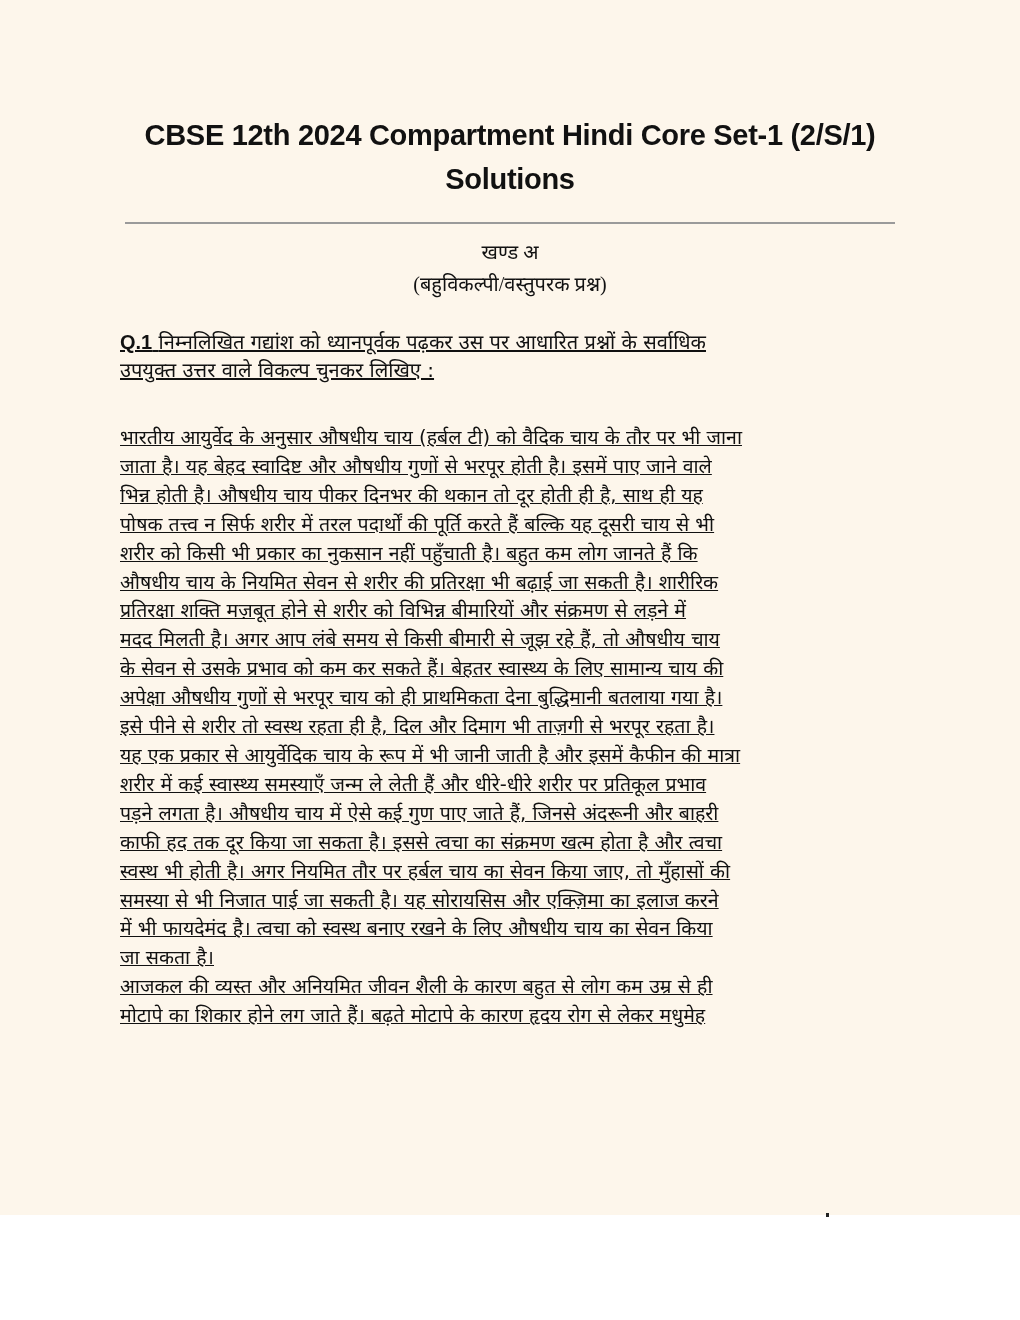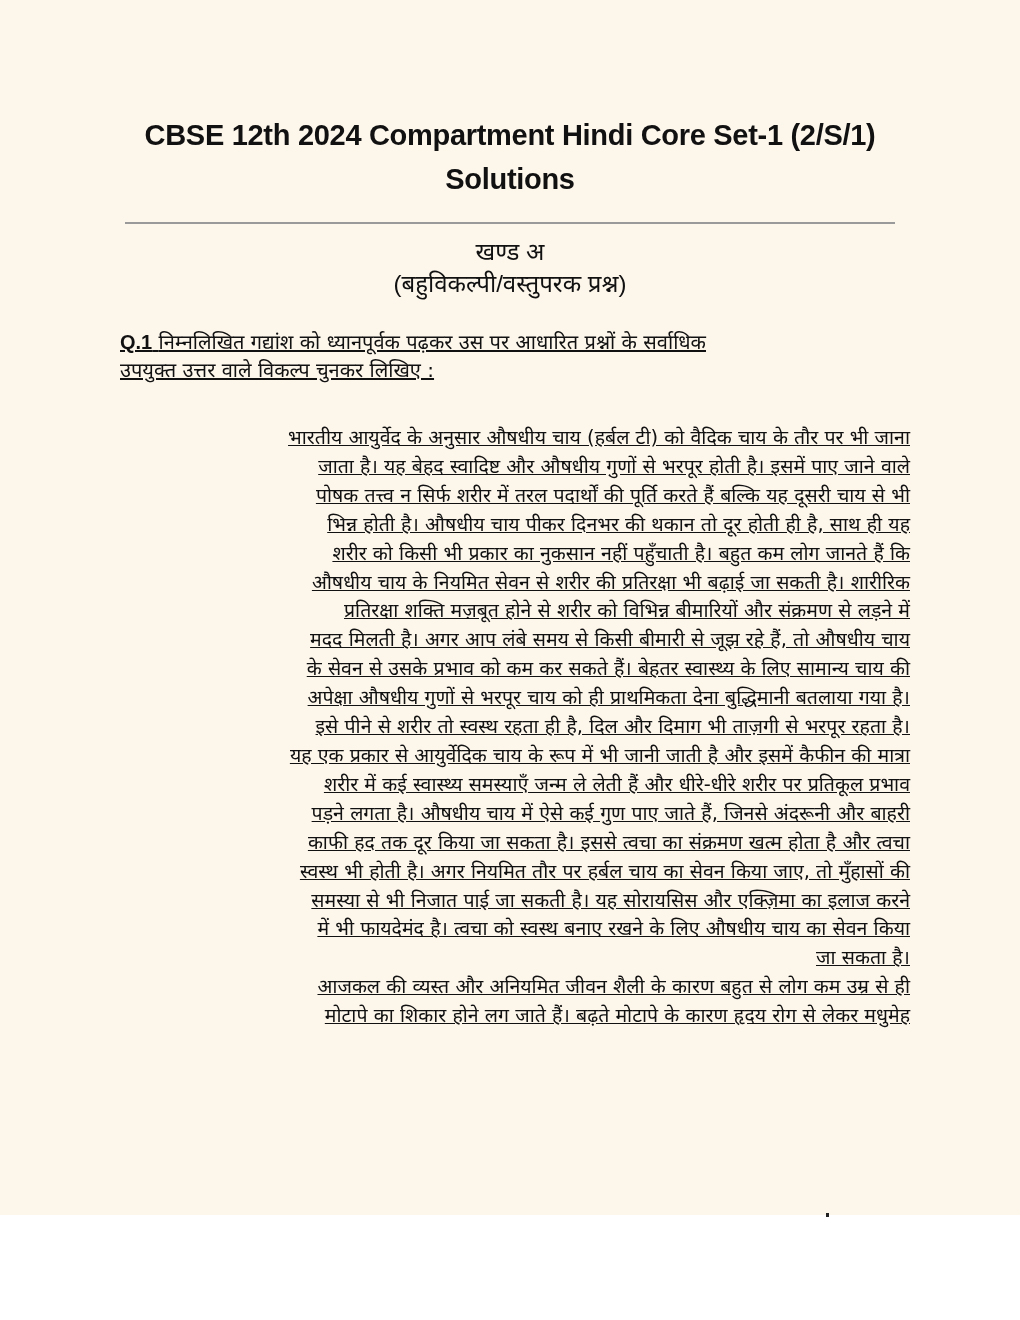--- a/index.html
+++ b/index.html
@@ -43,22 +43,22 @@
       width: 770px;
       height: 0;
       border-top: 2px solid #9a9a9a;
     }
     .section-head {
       position: absolute;
       left: 110px;
       top: 236px;
       width: 800px;
       text-align: center;
-      font-family: Liberation Sans, sans-serif;
-      font-size: 24px;
+      font-family: Liberation Serif, serif;
+      font-size: 20px;
       line-height: 32px;
     }
     .question {
       position: absolute;
       left: 120px;
       top: 328px;
       width: 790px;
       font-family: "DejaVu Sans", sans-serif;
       font-size: 20px;
       line-height: 28px;
@@ -68,21 +68,20 @@
       font-weight: bold;
     }
     .passage {
       position: absolute;
       left: 120px;
       top: 424px;
       width: 790px;
       font-family: "DejaVu Sans", sans-serif;
       font-size: 19.5px;
       line-height: 28.9px;
-      text-align: right;
     }
     .passage p {
       margin: 0;
     }
     .line {
       display: block;
       white-space: nowrap;
       text-decoration: underline;
     }
     .cursor-mark {
@@ -116,22 +115,22 @@
       <span class="qnum">Q.1</span>
       <span>निम्नलिखित गद्यांश को ध्यानपूर्वक पढ़कर उस पर आधारित प्रश्नों के सर्वाधिक</span>
     </span>
     <span class="line">उपयुक्त उत्तर वाले विकल्प चुनकर लिखिए :</span>
   </div>
 
   <div class="passage">
     <p id="para1">
         <span class="line">भारतीय आयुर्वेद के अनुसार औषधीय चाय (हर्बल टी) को वैदिक चाय के तौर पर भी जाना</span>
         <span class="line">जाता है। यह बेहद स्वादिष्ट और औषधीय गुणों से भरपूर होती है। इसमें पाए जाने वाले</span>
+        <span class="line">भिन्न होती है। औषधीय चाय पीकर दिनभर की थकान तो दूर होती ही है, साथ ही यह</span>
         <span class="line">पोषक तत्त्व न सिर्फ शरीर में तरल पदार्थों की पूर्ति करते हैं बल्कि यह दूसरी चाय से भी</span>
-        <span class="line">भिन्न होती है। औषधीय चाय पीकर दिनभर की थकान तो दूर होती ही है, साथ ही यह</span>
         <span class="line">शरीर को किसी भी प्रकार का नुकसान नहीं पहुँचाती है। बहुत कम लोग जानते हैं कि</span>
         <span class="line">औषधीय चाय के नियमित सेवन से शरीर की प्रतिरक्षा भी बढ़ाई जा सकती है। शारीरिक</span>
         <span class="line">प्रतिरक्षा शक्ति मज़बूत होने से शरीर को विभिन्न बीमारियों और संक्रमण से लड़ने में</span>
         <span class="line">मदद मिलती है। अगर आप लंबे समय से किसी बीमारी से जूझ रहे हैं, तो औषधीय चाय</span>
         <span class="line">के सेवन से उसके प्रभाव को कम कर सकते हैं। बेहतर स्वास्थ्य के लिए सामान्य चाय की</span>
         <span class="line">अपेक्षा औषधीय गुणों से भरपूर चाय को ही प्राथमिकता देना बुद्धिमानी बतलाया गया है।</span>
         <span class="line">इसे पीने से शरीर तो स्वस्थ रहता ही है, दिल और दिमाग भी ताज़गी से भरपूर रहता है।</span>
         <span class="line">यह एक प्रकार से आयुर्वेदिक चाय के रूप में भी जानी जाती है और इसमें कैफीन की मात्रा</span>
         <span class="line">शरीर में कई स्वास्थ्य समस्याएँ जन्म ले लेती हैं और धीरे-धीरे शरीर पर प्रतिकूल प्रभाव</span>
         <span class="line">पड़ने लगता है। औषधीय चाय में ऐसे कई गुण पाए जाते हैं, जिनसे अंदरूनी और बाहरी</span>

